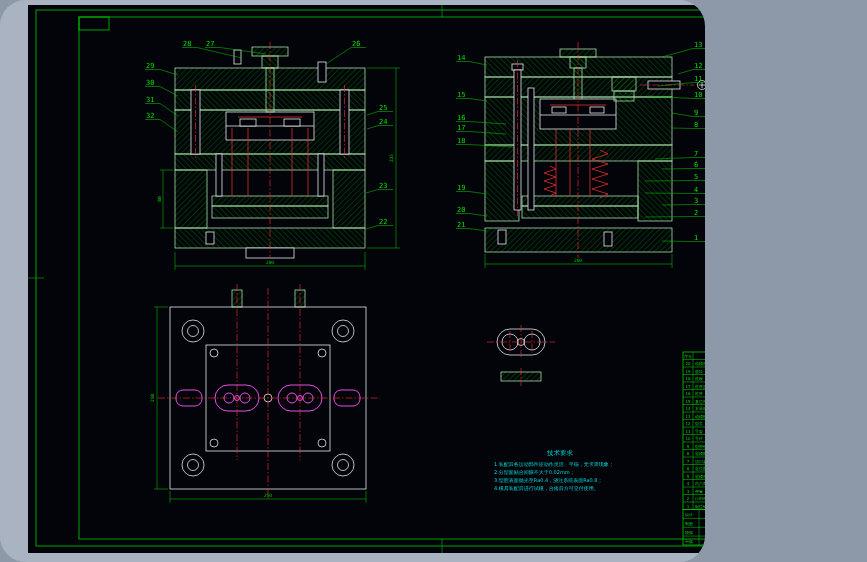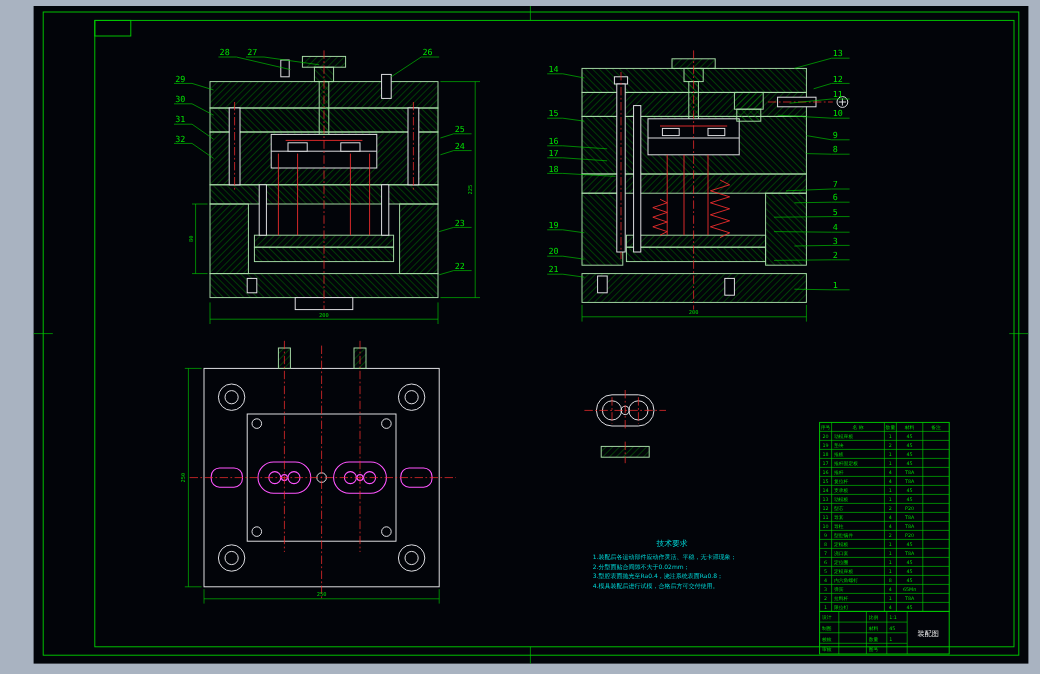--- a/index.html
+++ b/index.html
@@ -1,16 +1,16 @@
 <!DOCTYPE html>
 <html><head>
 <meta charset="utf-8">
 <style>
   html,body{margin:0;padding:0;background:#8d99a8;}
-  .screen{position:relative;width:867px;height:562px;overflow:hidden;background:#a9b3c1;font-family:"DejaVu Sans",sans-serif;}
+  .screen{position:relative;width:705px;height:562px;overflow:hidden;background:#a9b3c1;font-family:"DejaVu Sans",sans-serif;border-radius:26px;}
   svg text{font-family:"DejaVu Sans Mono",monospace;}
   .g{stroke:#00c800;stroke-width:0.8;fill:none;}
   .gl{stroke:#00c800;stroke-width:0.55;fill:none;}
   .w{stroke:#e6e6ea;stroke-width:0.8;fill:none;}
   .win{fill:#020409;stroke:#e6e6ea;stroke-width:0.8;}
   .pa{fill:url(#hA);stroke:#a8dca8;stroke-width:0.8;}
   .pb{fill:url(#hB);stroke:#a8dca8;stroke-width:0.8;}
   .r{stroke:#ff3030;stroke-width:0.7;fill:none;}
   .rc{stroke:#ff3030;stroke-width:0.6;fill:none;stroke-dasharray:7 2 1.5 2;}
   .m{stroke:#ff55ff;stroke-width:0.9;fill:none;}

